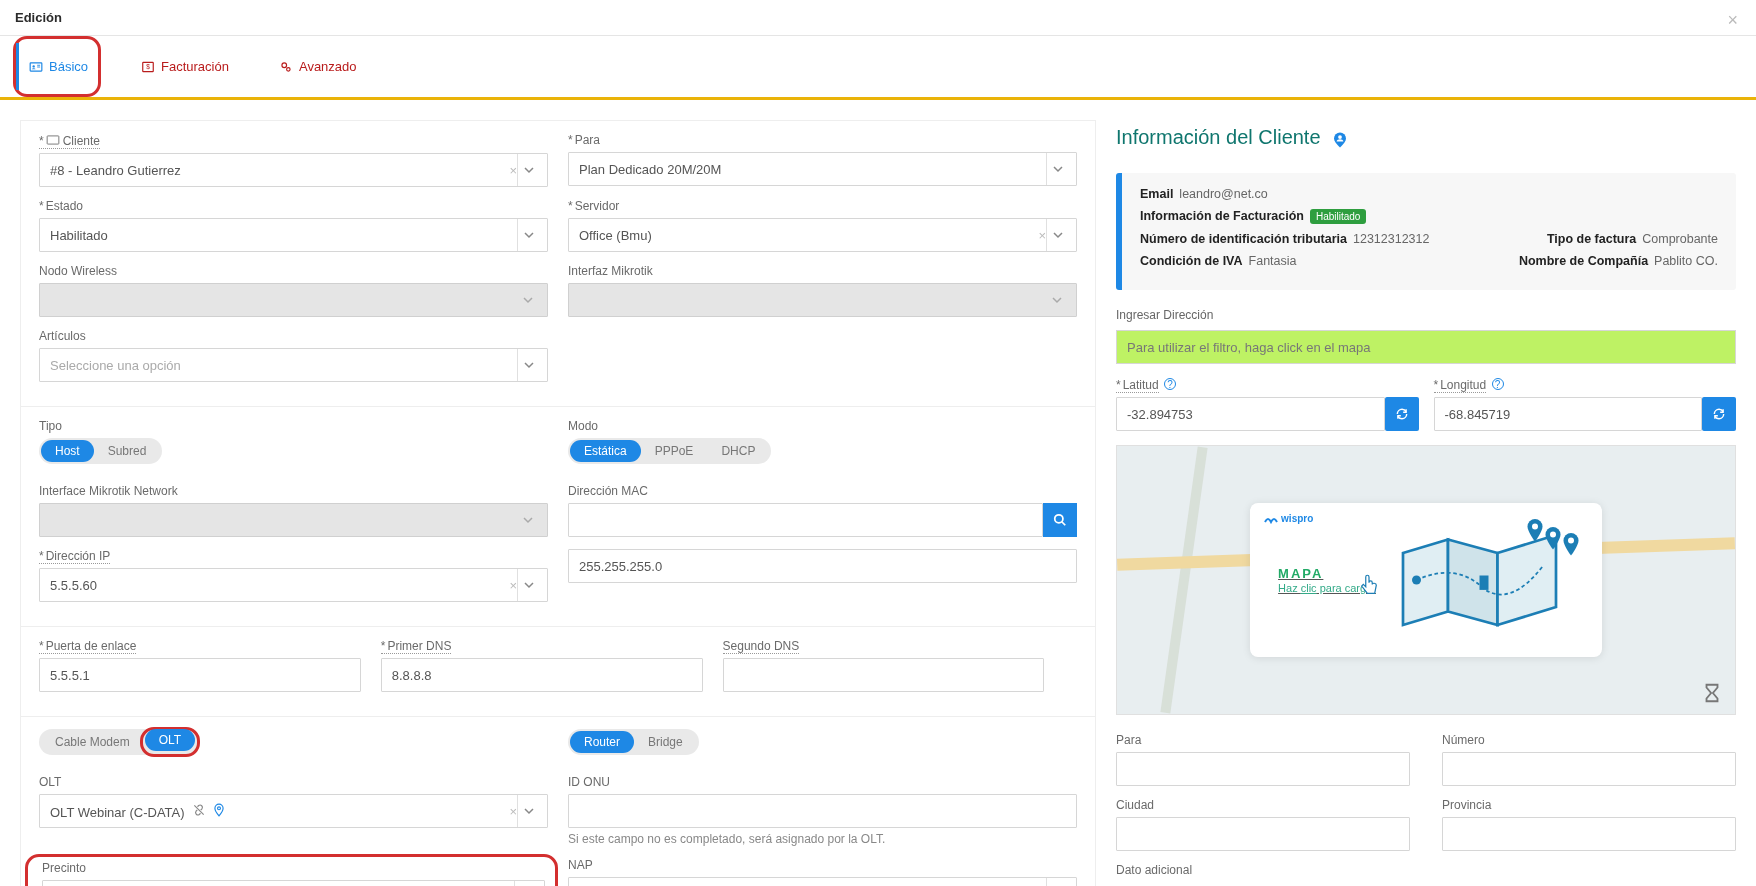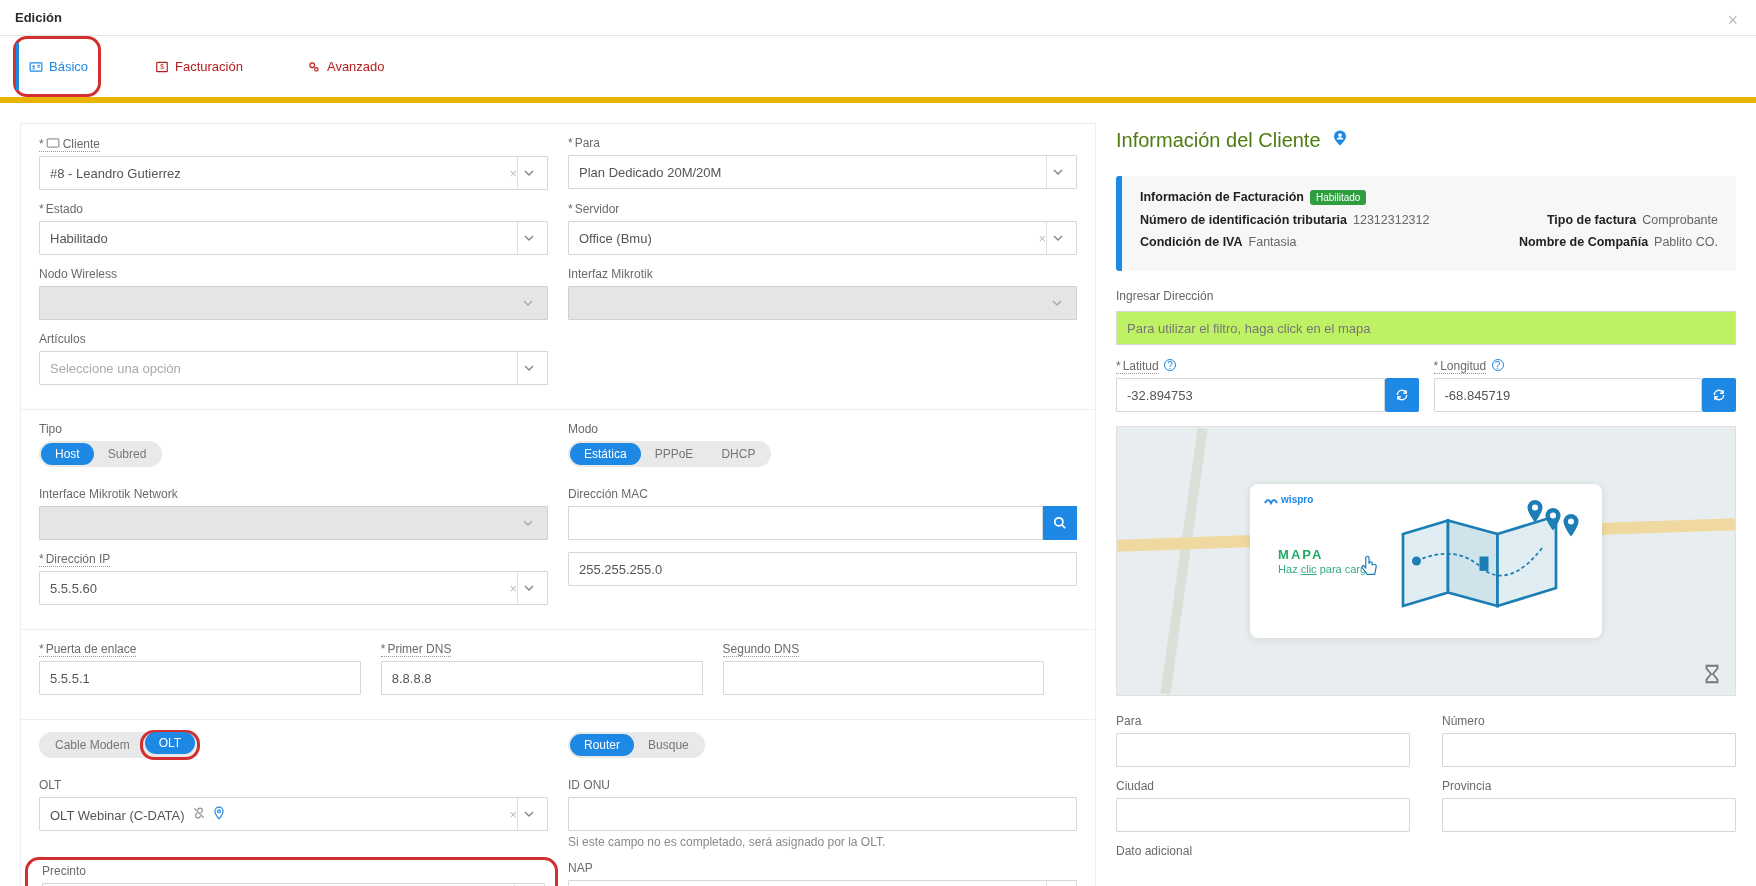--- a/index.html
+++ b/index.html
@@ -2,21 +2,21 @@
 <html><head>
   <meta charset="utf-8">
   <style>
     * { box-sizing: border-box; margin: 0; padding: 0; }
     body { font-family: Arial, sans-serif; font-size: 13px; color: #555; background: #fff; }
     .modal-header { padding: 10px 15px; position: relative; }
     .modal-title { font-weight: bold; color: #2b2b2b; }
     .close-x { position: absolute; top: 10px; right: 18px; font-size: 18px; color: #bbb; cursor: pointer; }
     hr.sep { border: none; border-top: 1px solid #e5e5e5; margin: 0; }
 
-    .tabs { display: flex; gap: 44px; padding: 0 28px; border-bottom: 6px solid #eab308; }
+    .tabs { display: flex; gap: 30px; padding: 0 28px; border-bottom: 3px solid #eab308; }
     .tab { padding: 16px 10px; cursor: pointer; display: flex; align-items: center; gap: 6px; color: #b91c1c; font-size: 13px; }
     .tab.active { color: #1e88e5; border-left: 3px solid #1e88e5; border-bottom: none; }
 
     .outline-red { border: 3px solid #d32f2f; border-radius: 14px; }
     .tab-outline { padding-top: 4px; padding-bottom: 4px; margin-left: -15px; }
 
     .content { display: flex; gap: 20px; padding: 20px; align-items: flex-start; }
     .left-col { flex: 1; border: 1px solid #eee; }
     .right-col { width: 620px; }
 
@@ -42,40 +42,40 @@
     .pill.active { background: #1e88e5; color: #fff; }
 
     .input-w-btn { display: flex; }
     .input-w-btn .input { flex: 1; }
     .btn-sq { width: 34px; height: 34px; background: #1e88e5; color: #fff; display: flex; align-items: center; justify-content: center; cursor: pointer; }
     .btn-refresh { width: 34px; height: 34px; background: #1e88e5; color: #fff; display: flex; align-items: center; justify-content: center; cursor: pointer; border-radius: 2px; }
     .btn-refresh svg { width:14px; height:14px; fill: #fff; }
 
     .hint { font-size: 12px; color: #888; margin-top: 4px; }
 
-    .info-title { font-size: 20px; color: #4d7c0f; display: flex; align-items: flex-start; gap: 10px; margin-bottom: 18px; padding: 6px 0; }
+    .info-title { font-size: 20px; color: #0f766e; display: flex; align-items: flex-end; gap: 10px; margin-bottom: 18px; padding: 6px 0; }
     .info-card { display: flex; border-radius: 3px; overflow: hidden; background: #f7f7f7; border-left: 6px solid #1e88e5; padding: 14px 18px; margin-bottom: 18px; }
     .info-card-body { width: 100%; }
     .info-line { display: flex; gap: 6px; margin-bottom: 8px; font-size: 12.5px; }
     .info-k { color: #222; font-weight: 600; }
     .info-v { color: #666; }
     .badge { background: #2e9e3f; color: #fff; font-size: 10px; padding: 2px 6px; border-radius: 3px; }
     .info-row-split { display: flex; justify-content: space-between; }
 
     .addr-label { font-size: 12px; color: #666; margin-bottom: 8px; }
     .addr-input { width: 100%; height: 34px; background: #bef264; border: 1px solid #d6d6d6; padding: 0 10px; color: #777; display:flex; align-items:center; margin-bottom: 14px; }
 
     .coord-row { display: flex; gap: 15px; }
     .coord-field { flex: 1; }
     .coord-field .label { margin-bottom: 5px; }
     .coord-input { display: flex; }
     .coord-input .input { flex: 1; }
 
     .map-box { margin-top: 14px; width: 100%; height: 270px; background: #e8eef0; position: relative; border: 1px solid #e0e0e0; display:flex; align-items:center; justify-content:center; overflow:hidden; }
-    .map-card { position: relative; background: #fff; border-radius: 8px; padding: 22px 28px; display:flex; gap:18px; align-items:center; box-shadow: 0 1px 8px rgba(0,0,0,.1); }
+    .map-card { position: relative; background: #fff; border-radius: 8px; padding: 22px 28px; display:flex; gap:18px; align-items:center; box-shadow: 0 1px 8px rgba(0,0,0,.1); text-decoration: underline; }
     .map-fold {
       width: 180px; height: 110px; position: relative;
     }
     .fold-shape { width:100%; height:100%; }
     .pin { width:18px; height:24px; position:absolute; }
     .map-text { font-size: 12px; }
     .map-text .mapa { font-weight: bold; letter-spacing: 2px; color: #2a6; display:block; font-size:13px; }
     .map-text .sub { color: #3a8; font-size: 11px; }
     .map-text .clic { text-decoration: underline; }
     .hourglass { position:absolute; right:12px; bottom:10px; width:22px; height:22px; }
@@ -326,21 +326,21 @@
               <span class="pill">Cable Modem</span>
               <span class="outline-red olt-pill-outline">
                 <span class="pill active">OLT</span>
               </span>
             </div>
           </div>
         </div>
         <div class="field">
           <div class="pill-group">
             <span class="pill active">Router</span>
-            <span class="pill">Busque</span>
+            <span class="pill">Bridge</span>
           </div>
         </div>
       </div>
       <div class="row">
         <div class="field">
           <span class="label">OLT</span>
           <div class="select">
             <span>
               <span>OLT Webinar (C-DATA)</span>
               <span class="olt-extra">
@@ -395,20 +395,24 @@
       <span>Información del Cliente</span>
       <svg class="person-pin" viewBox="0 0 24 24">
           <path fill="#1e88e5" d="M12 2a8 8 0 018 8c0 4-4 8-8 12-4-4-8-8-8-12a8 8 0 018-8z"></path>
           <circle cx="12" cy="8" r="2.5" fill="#fff"></circle>
           <path d="M7.5 14c0-2 2.5-3 4.5-3s4.5 1 4.5 3" fill="#fff"></path>
         </svg>
     </div>
 
     <div class="info-card">
       <div class="info-card-body">
+        <div class="info-line">
+            <span class="info-k">Email</span> 
+            <span class="info-v">leandro@net.co</span>
+          </div>
         <div class="info-line">
             <span class="info-k">Información de Facturación</span> 
             <span class="badge">Habilitado</span>
           </div>
         <div class="info-row-split">
           <div class="info-line">
               <span class="info-k">Número de identificación tributaria</span> 
               <span class="info-v">12312312312</span>
             </div>
           <div class="info-line">

